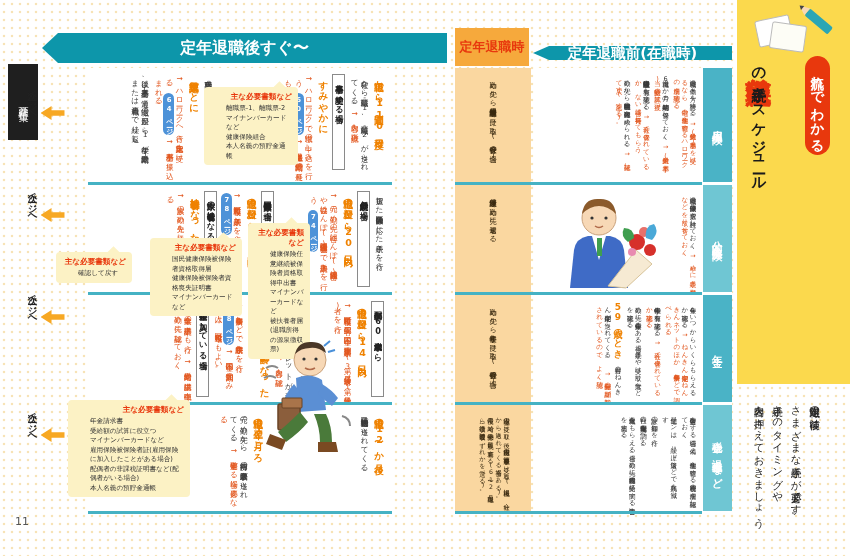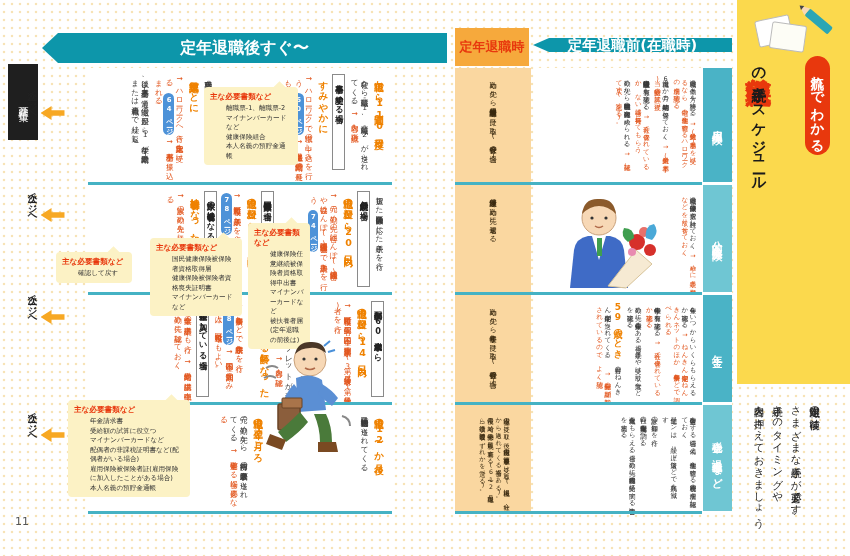--- a/index.html
+++ b/index.html
@@ -29,21 +29,21 @@
   .rcontent .tg{height:92px;font-size:6.5px;letter-spacing:.1px;line-height:1.25;}
   .act{color:#E2571F;}
   .oh{font-size:9.5px;font-weight:bold;color:#EF8200;line-height:1.15;max-height:98px;}
   .rcontent .oh59{font-size:9px;font-weight:bold;color:#EF8200;}
   .case{border:1px solid #8a8a8a;background:#fff;padding:3px 1px;font-size:8.2px;font-weight:bold;color:#222;height:88px;line-height:1.1;}
   .pbadge{background:#4D92D8;color:#fff;border-radius:6px;font-size:6.8px;font-weight:bold;padding:3px 1px;margin:2px 0;display:inline-block;letter-spacing:1px;}
   .spacer{flex:0 0 auto;height:10px;}
   
   .docs{position:absolute;background:#FCF2C5;border-radius:4px;padding:5px 6px 4px;box-sizing:border-box;z-index:5;}
   .docs:before{content:"";position:absolute;top:-4px;right:14px;width:9px;height:9px;background:#FCF2C5;transform:rotate(45deg);}
-  .docs .dtitle{color:#E8380D;font-weight:bold;font-size:7.6px;margin-bottom:2px;}
+  .docs .dtitle{color:#E8380D;font-weight:bold;font-size:7.6px;margin-bottom:2px;text-align:right;}
   .docs .ditem{font-size:6.6px;color:#333;line-height:1.45;padding-left:16px;}
   
   .next{display:flex;align-items:center;gap:3px;z-index:3;}
   .next .vt{font-size:9.5px;font-weight:bold;color:#222;height:58px;line-height:1;}
   .arr{width:24px;height:14px;background:#F7A823;
     clip-path:polygon(0 50%,46% 0,46% 30%,100% 30%,100% 70%,46% 70%,46% 100%);}
   
   #ybanner{left:737px;top:0;width:113px;height:384px;background:#FBD94D;z-index:1;}
   #badge{position:absolute;left:68px;top:56px;background:#E8380D;color:#fff;border-radius:13px;padding:10px 5px;
     font-weight:bold;font-size:13.5px;line-height:1.1;}
@@ -81,21 +81,21 @@
     <div class="arr"></div>
   </div>
   <div class="next abs" style="left:28px;top:406px;">
     <div class="vt">次ページへ</div>
     <div class="arr"></div>
   </div>
 
   <div class="timebox abs" style="left:455px;top:28px;width:74px;height:38px;font-size:13px;">
     <span>定年退職時</span>
   </div>
-  <div class="banner abs" style="left:533px;top:38px;width:199px;height:14px;font-size:14.5px;">
+  <div class="banner abs" style="left:533px;top:46px;width:199px;height:14px;font-size:14.5px;">
     <span>定年退職前(在職時)</span>
   </div>
 
   <div class="catwhite abs"></div>
 
   <div class="cat abs" style="top:68px;height:114px;background:#4AB3C6;">
     <div class="vt">雇用保険</div>
   </div>
   <div class="cat abs" style="top:185px;height:107px;background:#6FC6D3;">
     <div class="vt">公的医療保険</div>
@@ -213,21 +213,21 @@
       <span class="act">→市区町村役場で加入手続きを行う。</span><span class="pbadge">78ページ</span>
     </div>
     <div class="vt case">家族の被扶養者になる場合</div>
     <div class="vt oh">被扶養者になった日から5日以内</div>
     <div class="vt tg" style="height:92px;"><span class="act">→家族の勤め先を通して、被扶養者届を提出する。</span></div>
   </div>
   <div class="docs" style="left:248px;top:223px;width:62px;">
     <div class="dtitle">主な必要書類など</div>
     <div class="ditem">健康保険任意継続被保険者資格取得申出書</div>
     <div class="ditem">マイナンバーカードなど</div>
-    <div class="ditem">被扶養者届(定年退職の前後は)</div>
+    <div class="ditem">被扶養者届(退職所得の源泉徴収票)</div>
   </div>
   <div class="docs" style="left:150px;top:238px;width:92px;">
     <div class="dtitle">主な必要書類など</div>
     <div class="ditem">国民健康保険被保険者資格取得届</div>
     <div class="ditem">健康保険被保険者資格喪失証明書</div>
     <div class="ditem">マイナンバーカードなど</div>
   </div>
   <div class="docs" style="left:56px;top:252px;width:76px;">
     <div class="dtitle">主な必要書類など</div>
     <div class="ditem">確認して戻す</div>
@@ -245,22 +245,22 @@
       <span class="act">→年金事務所などで年金請求手続きを行う。</span><span class="pbadge">58ページ</span><span class="act">→国民年金の加入期間のみの人は、市区町村役場でもよい。</span>
     </div>
     <div class="vt case">企業年金に加入している場合</div>
     <div class="vt tg" style="height:92px;"><span class="act">→企業年金の請求手続きも行う。→受給時期や請求先は在職中に勤め先に確認しておく。</span></div>
   </div>
   <div class="docs" style="left:68px;top:400px;width:122px;">
     <div class="dtitle">主な必要書類など</div>
     <div class="ditem">年金請求書</div>
     <div class="ditem">受給額の試算に役立つ</div>
     <div class="ditem">マイナンバーカードなど</div>
+    <div class="ditem">雇用保険被保険者証(雇用保険に加入したことがある場合)</div>
     <div class="ditem">配偶者の非課税証明書など(配偶者がいる場合)</div>
-    <div class="ditem">雇用保険被保険者証(雇用保険に加入したことがある場合)</div>
     <div class="ditem">本人名義の預貯金通帳</div>
   </div>
 
   <div class="lrow abs" style="top:405px;height:106px;">
     <div class="vt oh">退職の1〜2か月後</div>
     <div class="vt tg" style="height:92px;"><span>住民税納税通知書が送られてくる。</span></div>
     <div class="spacer" style="width:88px;"></div>
     <div class="vt oh">退職の翌年1月ごろ</div>
     <div class="vt tg" style="height:92px;"><span>元の勤め先から、給与所得の源泉徴収票が送られてくる。</span><span class="act">→確定申告する場合に必要になる。</span></div>
   </div>

